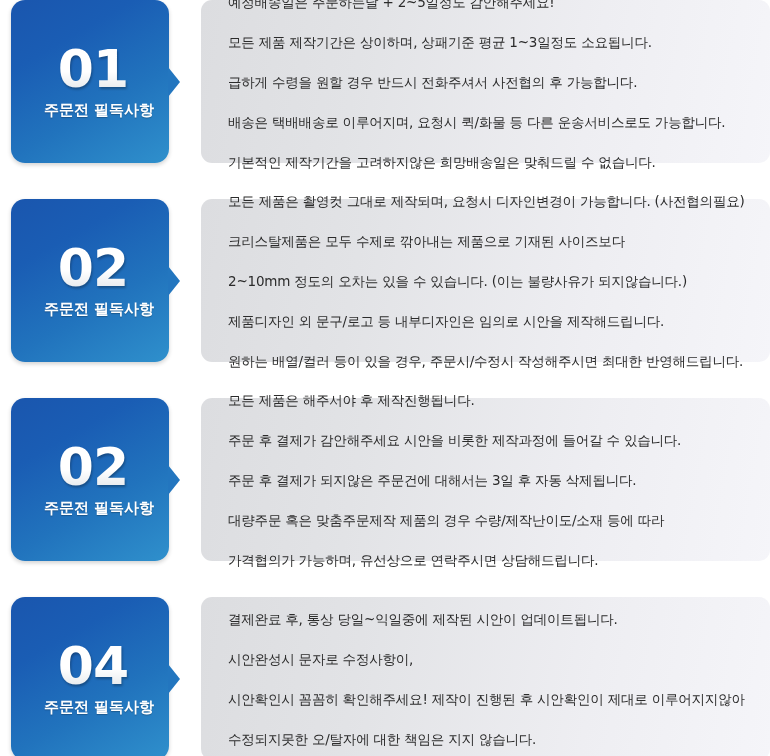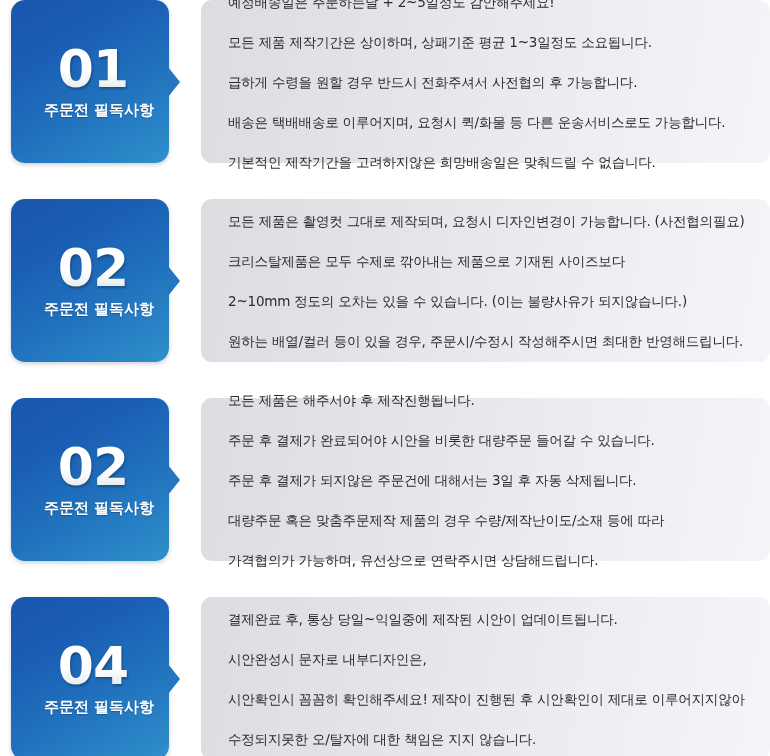--- a/index.html
+++ b/index.html
@@ -122,46 +122,47 @@
   <div class="notice-block">
     <div class="badge">
       <div class="badge-number">02</div>
       <div class="badge-label">주문전 필독사항</div>
       <div class="badge-arrow"></div>
     </div>
     <div class="panel">
       <div class="panel-line">모든 제품은 촬영컷 그대로 제작되며, 요청시 디자인변경이 가능합니다. (사전협의필요)</div>
       <div class="panel-line">크리스탈제품은 모두 수제로 깎아내는 제품으로 기재된 사이즈보다</div>
       <div class="panel-line">2~10mm 정도의 오차는 있을 수 있습니다. (이는 불량사유가 되지않습니다.)</div>
+      <div class="panel-line">제품디자인 외 문구/로고 등 내부디자인은 임의로 시안을 제작해드립니다.</div>
       <div class="panel-line">원하는 배열/컬러 등이 있을 경우, 주문시/수정시 작성해주시면 최대한 반영해드립니다.</div>
     </div>
   </div>
 
   <div class="notice-block">
     <div class="badge">
       <div class="badge-number">02</div>
       <div class="badge-label">주문전 필독사항</div>
       <div class="badge-arrow"></div>
     </div>
     <div class="panel">
       <div class="panel-line">모든 제품은 해주서야 후 제작진행됩니다.</div>
-      <div class="panel-line">주문 후 결제가 완료되어야 시안을 비롯한 대량주문 들어갈 수 있습니다.</div>
+      <div class="panel-line">주문 후 결제가 감안해주세요 시안을 비롯한 제작과정에 들어갈 수 있습니다.</div>
       <div class="panel-line">주문 후 결제가 되지않은 주문건에 대해서는 3일 후 자동 삭제됩니다.</div>
       <div class="panel-line">대량주문 혹은 맞춤주문제작 제품의 경우 수량/제작난이도/소재 등에 따라</div>
       <div class="panel-line">가격협의가 가능하며, 유선상으로 연락주시면 상담해드립니다.</div>
     </div>
   </div>
 
   <div class="notice-block">
     <div class="badge">
       <div class="badge-number">04</div>
       <div class="badge-label">주문전 필독사항</div>
       <div class="badge-arrow"></div>
     </div>
     <div class="panel">
       <div class="panel-line">결제완료 후, 통상 당일~익일중에 제작된 시안이 업데이트됩니다.</div>
-      <div class="panel-line">시안완성시 문자로 내부디자인은,</div>
+      <div class="panel-line">시안완성시 문자로 수정사항이,</div>
       <div class="panel-line">시안확인시 꼼꼼히 확인해주세요! 제작이 진행된 후 시안확인이 제대로 이루어지지않아</div>
       <div class="panel-line">수정되지못한 오/탈자에 대한 책임은 지지 않습니다.</div>
     </div>
   </div>
 
 </div>
 
 </body></html>

